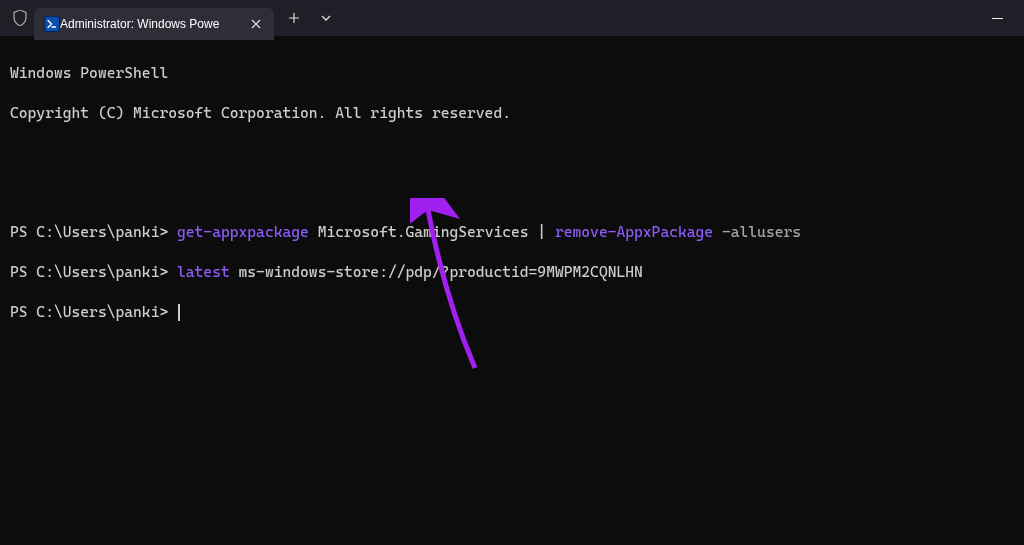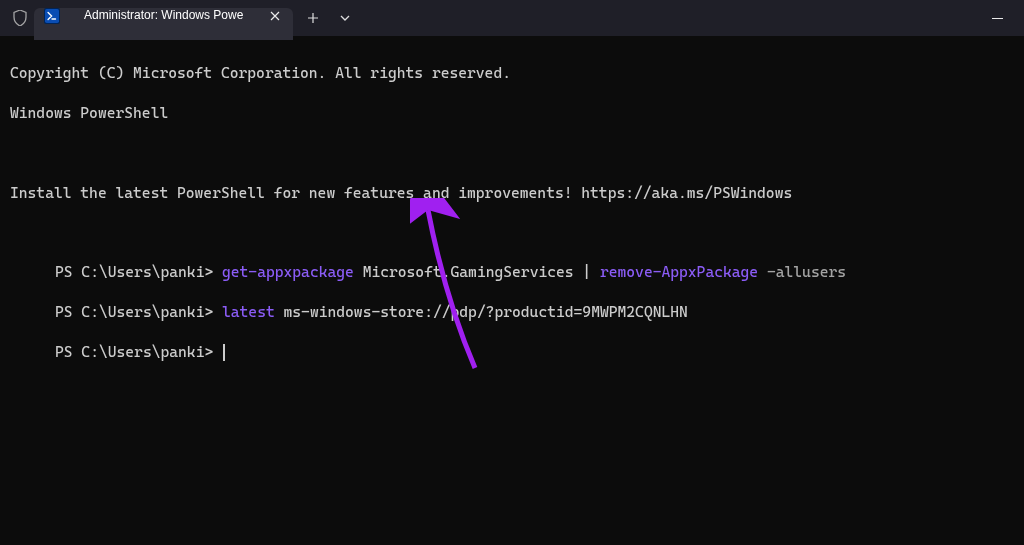--- a/index.html
+++ b/index.html
@@ -29,28 +29,28 @@
       width: 20px;
       height: 20px;
       display: flex;
       align-items: center;
       justify-content: center;
       margin: 0 4px 0 6px;
       opacity: 0.85;
     }
     .tab {
       display: flex;
-      align-items: flex-start;
+      align-items: center;
       background: #2e2e38;
       height: 32px;
       padding: 0 10px;
       border-radius: 6px 6px 0 0;
       margin-top: 12px;
       min-width: 240px;
-      gap: 24px;
+      gap: 0;
     }
     .tab-icon {
       width: 16px;
       height: 16px;
       background: #012456;
       border-radius: 2px;
       display: flex;
       align-items: center;
       justify-content: center;
       color: #ffffff;
@@ -127,21 +127,20 @@
       display: block;
     }
     .cmd-yellow {
       color: #8b5cf6;
     }
     .param-gray {
       color: #a3a3a3;
     }
     .prompt {
       color: #cccccc;
-      margin-left: 45px;
     }
     .cursor {
       display: inline-block;
       width: 2px;
       height: 17px;
       background: #cccccc;
       vertical-align: text-bottom;
       margin-left: 1px;
     }
     .annotation-arrow {
@@ -187,24 +186,23 @@
   <div class="window-controls">
     <div class="win-btn">
       <svg width="11" height="1" viewBox="0 0 11 1">
           <rect width="11" height="1" fill="#fff"></rect>
         </svg>
     </div>
   </div>
 </div>
 
 <div class="terminal">
+<span class="line">Windows PowerShell</span>
 <span class="line">Copyright (C) Microsoft Corporation. All rights reserved.</span>
-<span class="line">Windows PowerShell</span>
 <span class="line"> </span>
-<span class="line">Install the latest PowerShell for new features and improvements! https://aka.ms/PSWindows</span>
 <span class="line"> </span>
 <span class="line"><span class="prompt">PS C:\Users\panki&gt; </span><span class="cmd-yellow">get-appxpackage</span><span> Microsoft.GamingServices | </span><span class="cmd-yellow">remove-AppxPackage</span><span class="param-gray"> -allusers</span></span>
 <span class="line"><span class="prompt">PS C:\Users\panki&gt; </span><span class="cmd-yellow">latest</span><span> ms-windows-store://pdp/?productid=9MWPM2CQNLHN</span></span>
 <span class="line"><span class="prompt">PS C:\Users\panki&gt; </span><span class="cursor"></span></span>
 </div>
 
 <svg class="annotation-arrow" width="90" height="180" viewBox="0 0 90 180">
   <defs>
     <marker id="ah" markerWidth="12" markerHeight="12" refX="3" refY="6" orient="auto">
       <path d="M0,0 L12,6 L0,12 L3,6 Z" fill="#a020f0"></path>

